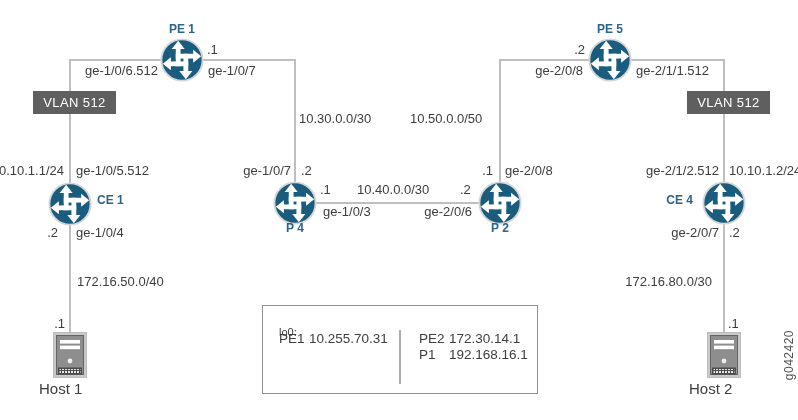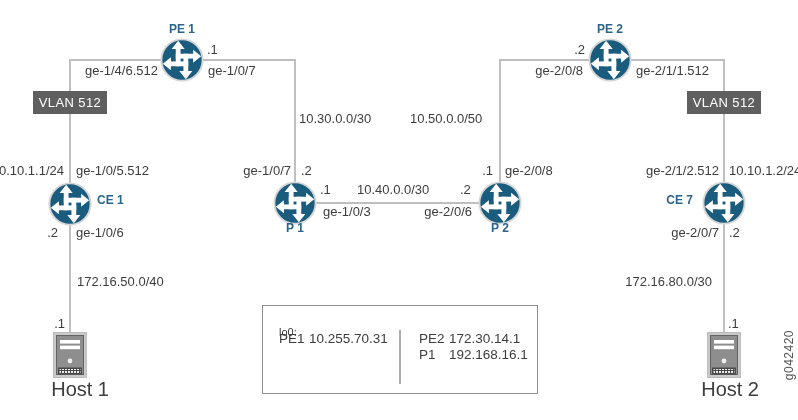--- a/index.html
+++ b/index.html
@@ -9,25 +9,25 @@
   *{margin:0;padding:0;box-sizing:border-box}
   body{background:#fff;font-family:"Liberation Sans",sans-serif}
   .stage{position:relative;width:798px;height:420px;background:#fff;overflow:hidden}
   .defs-svg{position:absolute;width:0;height:0}
   .ln{position:absolute;background:var(--line)}
   .ln.h{height:2px}
   .ln.v{width:2px}
   .router{position:absolute;width:46px;height:46px}
   .rbg{fill:var(--router-fill);stroke:var(--router-ring);stroke-width:2}
   .host{position:absolute;width:34px;height:46px}
-  .badge{position:absolute;width:74px;height:23px;background:var(--badge-bg);color:var(--badge-text);
+  .badge{position:absolute;width:83px;height:23px;background:var(--badge-bg);color:var(--badge-text);
          font-size:13px;display:flex;align-items:center;justify-content:center;letter-spacing:.4px}
   .lbl{position:absolute;font-size:13px;color:var(--text);white-space:nowrap;line-height:15px}
   .ntitle{position:absolute;font-size:12px;font-weight:600;color:var(--node-label);text-align:center;white-space:nowrap;line-height:16px}
-  .htitle{position:absolute;font-size:20px;color:var(--text);text-align:right;white-space:nowrap;line-height:16px}
+  .htitle{position:absolute;font-size:15px;color:var(--text);text-align:left;white-space:nowrap;line-height:16px}
   .lo0{position:absolute;left:262px;top:305px;width:276px;height:89px;border:1.5px solid #8F8F8F;background:#fff}
   .lo0 .title{position:absolute;left:16px;top:20px;font-size:11px;color:var(--text)}
   .lo0 .col{position:absolute;top:25px;font-size:13.5px;color:var(--text)}
   .lo0 .row{height:15.5px;line-height:15.5px;white-space:nowrap}
   .lo0 .nm{display:inline-block;min-width:30px}
   .lo0 .divider{position:absolute;left:136px;top:24px;width:1.5px;height:54px;background:#ABABAB}
   .figcode{position:absolute;right:2px;top:330px;writing-mode:vertical-rl;transform:rotate(180deg);
            font-size:12px;color:#555;letter-spacing:.5px}
 </style>
 </head>
@@ -118,30 +118,30 @@
     <rect x="0.5" y="0.5" width="33" height="45" fill="#C9C9C9" stroke="#BDBDBD"></rect>
     <rect x="3.5" y="3.5" width="27" height="39" fill="#8E8E8E" stroke="#646464"></rect>
     <rect x="7" y="8" width="20" height="3.6" fill="#FFFFFF"></rect>
     <rect x="7" y="13.6" width="20" height="3.6" fill="#FFFFFF"></rect>
     <circle cx="17" cy="29" r="2.4" fill="#EDEDED"></circle>
     <rect x="5" y="35.5" width="24" height="7" fill="#4A4A4A"></rect>
     <rect x="6.5" y="37" width="21" height="4.8" fill="url(#vent)"></rect>
   </svg>
 
   <span class="ntitle" style="left:152px;top:21px;width:60px">PE 1</span>
-  <span class="ntitle" style="left:580px;top:21px;width:60px">PE 2</span>
-  <span class="ntitle" style="left:265px;top:220px;width:60px">P 1</span>
+  <span class="ntitle" style="left:580px;top:21px;width:60px">PE 5</span>
+  <span class="ntitle" style="left:265px;top:220px;width:60px">P 4</span>
   <span class="ntitle" style="left:470px;top:220px;width:60px">P 2</span>
   <span class="ntitle" style="left:97px;top:192px">CE 1</span>
-  <span class="ntitle" style="right:105px;top:192px">CE 7</span>
+  <span class="ntitle" style="right:105px;top:192px">CE 4</span>
   <span class="htitle" style="left:39px;top:381px;width:70px">Host 1</span>
   <span class="htitle" style="left:689px;top:381px;width:70px">Host 2</span>
 
   <span class="lbl" style="left:207px;top:42px">.1</span>
-  <span class="lbl" style="right:640px;top:63px">ge-1/4/6.512</span>
+  <span class="lbl" style="right:640px;top:63px">ge-1/0/6.512</span>
   <span class="lbl" style="left:208px;top:63px">ge-1/0/7</span>
   <span class="lbl" style="right:213px;top:42px">.2</span>
   <span class="lbl" style="right:215px;top:63px">ge-2/0/8</span>
   <span class="lbl" style="left:636px;top:63px">ge-2/1/1.512</span>
   <span class="lbl" style="left:299px;top:111px">10.30.0.0/30</span>
   <span class="lbl" style="left:410px;top:111px">10.50.0.0/50</span>
 
   <span class="lbl" style="right:734px;top:163px">10.10.1.1/24</span>
   <span class="lbl" style="left:76px;top:163px">ge-1/0/5.512</span>
   <span class="lbl" style="right:507px;top:163px">ge-1/0/7</span>
@@ -151,21 +151,21 @@
   <span class="lbl" style="right:79px;top:163px">ge-2/1/2.512</span>
   <span class="lbl" style="left:729px;top:163px">10.10.1.2/24</span>
 
   <span class="lbl" style="left:320px;top:182px">.1</span>
   <span class="lbl" style="left:357px;top:182px">10.40.0.0/30</span>
   <span class="lbl" style="left:460px;top:182px">.2</span>
   <span class="lbl" style="left:323px;top:204px">ge-1/0/3</span>
   <span class="lbl" style="right:326px;top:204px">ge-2/0/6</span>
 
   <span class="lbl" style="right:740px;top:225px">.2</span>
-  <span class="lbl" style="left:76px;top:225px">ge-1/0/6</span>
+  <span class="lbl" style="left:76px;top:225px">ge-1/0/4</span>
   <span class="lbl" style="right:79px;top:225px">ge-2/0/7</span>
   <span class="lbl" style="left:729px;top:225px">.2</span>
 
   <span class="lbl" style="left:77px;top:274px">172.16.50.0/40</span>
   <span class="lbl" style="right:86px;top:274px">172.16.80.0/30</span>
   <span class="lbl" style="right:733px;top:316px">.1</span>
   <span class="lbl" style="left:728px;top:316px">.1</span>
 
   <div class="lo0">
     <span class="title">lo0:</span>

